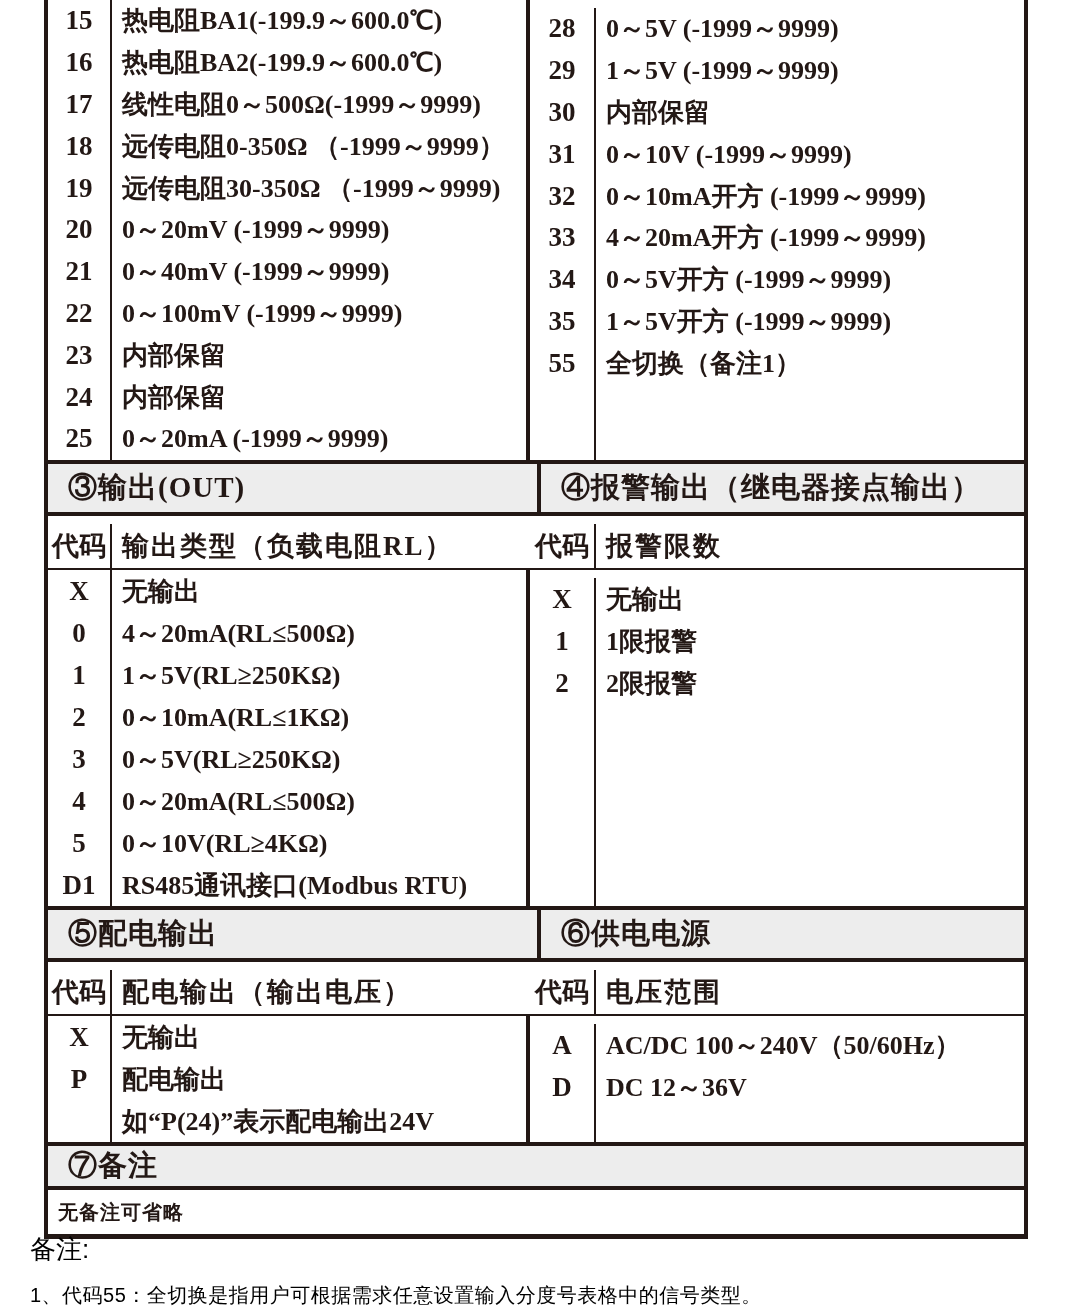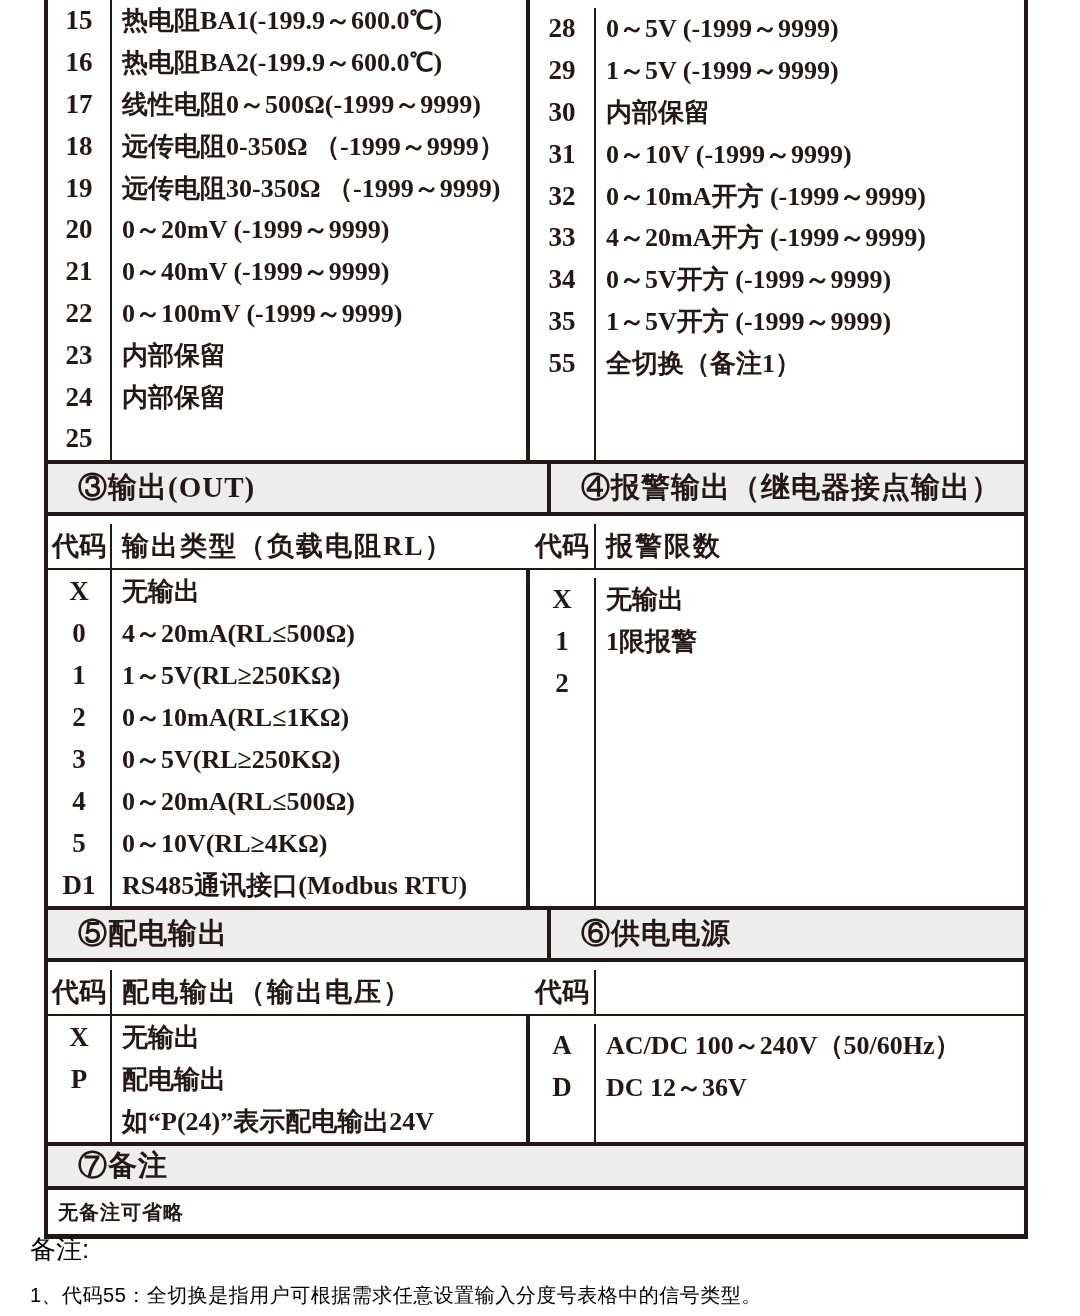--- a/index.html
+++ b/index.html
@@ -35,21 +35,21 @@
     font-size:27px;
   }
   .rh .cell-code{width:64px;}
   .cell-desc{
     flex:1;padding-left:10px;font-size:26px;white-space:nowrap;
   }
   .filler{flex:1;display:flex;}
   .filler .cell-code{height:auto;}
   
   .band{display:flex;align-items:stretch;background:#ededed;height:48px;}
-  .band-cell{display:flex;align-items:center;padding-left:30px;font-size:29px;letter-spacing:1px;}
+  .band-cell{display:flex;align-items:center;padding-left:20px;font-size:29px;letter-spacing:1px;}
   .band-cell.bl{width:469px;}
   .band-cell.br{flex:1;}
   .band.full .band-cell{width:auto;flex:1;}
   .band7{height:40px;}
   
   .hdr .row{height:44px;border-bottom:0;}
   .hdr{border-bottom:2px solid #231815;align-items:flex-end;}
   .hdr .cell-desc{font-size:27px;letter-spacing:2px;}
   
   .remark-row{height:44px;display:flex;align-items:center;padding-left:10px;font-size:20px;letter-spacing:1px;}
@@ -116,20 +116,21 @@
             <div class="cell-desc">内部保留</div>
           </div>
 
           <div class="row">
             <div class="cell-code">24</div>
             <div class="cell-desc">内部保留</div>
           </div>
 
           <div class="row">
             <div class="cell-code">25</div>
+            <div class="cell-desc">0～20mA (-1999～9999)</div>
           </div>
         </div>
       <div class="mid"></div>
       <div class="half rh">
 
           <div class="row">
             <div class="cell-code">28</div>
             <div class="cell-desc">0～5V (-1999～9999)</div>
           </div>
 
@@ -256,20 +257,21 @@
             <div class="cell-desc">无输出</div>
           </div>
 
           <div class="row h42">
             <div class="cell-code">1</div>
             <div class="cell-desc">1限报警</div>
           </div>
 
           <div class="row h42">
             <div class="cell-code">2</div>
+            <div class="cell-desc">2限报警</div>
           </div>
         <div class="row filler">
             <div class="cell-code"></div>
             <div class="cell-desc"></div>
           </div>
         </div>
     </div>
 
     <div class="hsep"></div>
 
@@ -285,20 +287,21 @@
       <div class="half lh">
         <div class="row">
           <div class="cell-code">代码</div>
           <div class="cell-desc">配电输出（输出电压）</div>
         </div>
       </div>
       <div class="mid"></div>
       <div class="half rh">
         <div class="row">
           <div class="cell-code">代码</div>
+          <div class="cell-desc">电压范围</div>
         </div>
       </div>
     </div>
 
     <div class="sect" style="height:126px">
       <div class="half lh">
 
           <div class="row h42">
             <div class="cell-code">X</div>
             <div class="cell-desc">无输出</div>

